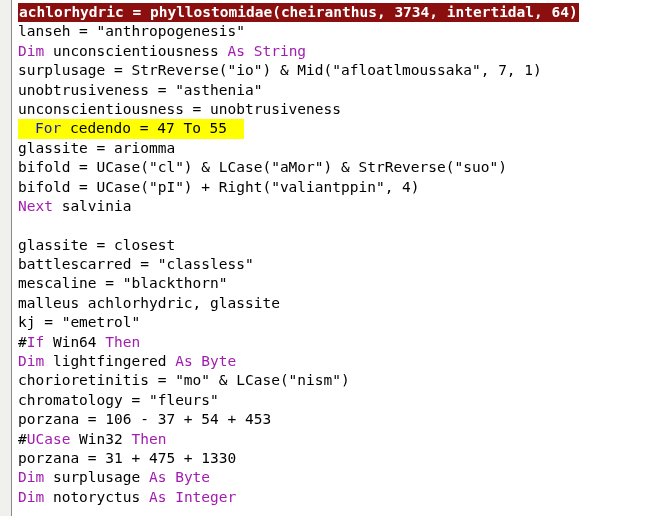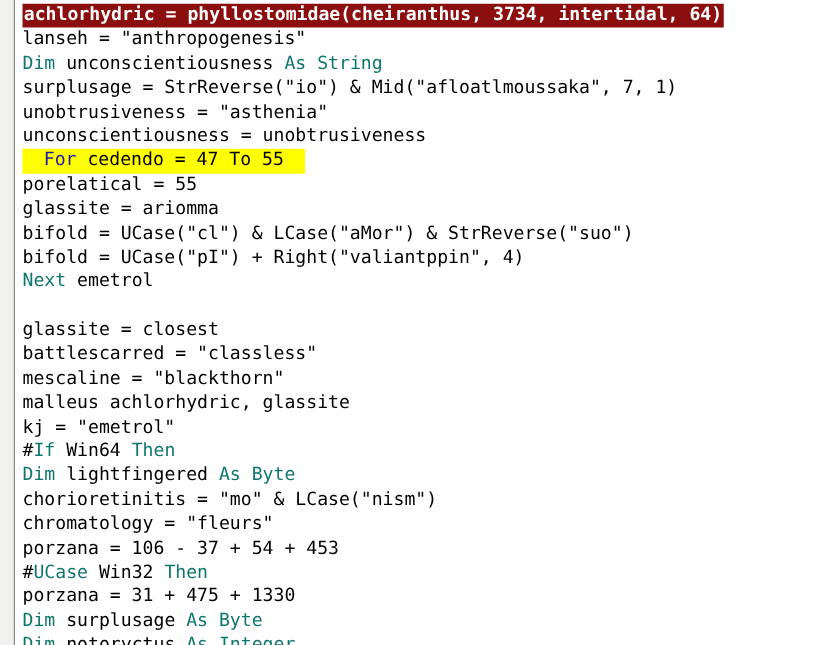--- a/index.html
+++ b/index.html
@@ -54,21 +54,21 @@
     letter-spacing: 0px;
     color: #000000;
   }
 
   .code-line .tok {
     white-space: pre;
   }
 
   
   .t-plain   { color: #000000; }
-  .t-keyword { color: #0f766e; }
+  .t-keyword { color: #a21caf; }
 
   
   .line-hl-red {
     display: inline-block;
     background: #8b0f0f;
     padding: 0 1px;
   }
   .line-hl-red .tok { color: #ffffff; font-weight: bold; }
 
   
@@ -92,25 +92,24 @@
   <div id="margin-bar"></div>
 
   <div id="code-area">
       <div class="code-line"><span class="line-hl-red"><span class="tok t-plain">achlorhydric = phyllostomidae(cheiranthus, 3734, intertidal, 64)</span></span></div>
       <div class="code-line"><span class="tok t-plain">lanseh = "anthropogenesis"</span></div>
       <div class="code-line"><span class="tok t-keyword">Dim</span><span class="tok t-plain"> unconscientiousness </span><span class="tok t-keyword">As String</span></div>
       <div class="code-line"><span class="tok t-plain">surplusage = StrReverse("io") &amp; Mid("afloatlmoussaka", 7, 1)</span></div>
       <div class="code-line"><span class="tok t-plain">unobtrusiveness = "asthenia"</span></div>
       <div class="code-line"><span class="tok t-plain">unconscientiousness = unobtrusiveness</span></div>
       <div class="code-line"><span class="line-hl-yellow"><span class="tok t-keyword">For</span><span class="tok t-plain"> cedendo = 47 </span><span class="tok t-plain">To</span><span class="tok t-plain"> 55</span></span></div>
-      <div class="code-line"><span class="tok t-plain">porelatical = 55</span></div>
       <div class="code-line"><span class="tok t-plain">glassite = ariomma</span></div>
       <div class="code-line"><span class="tok t-plain">bifold = UCase("cl") &amp; LCase("aMor") &amp; StrReverse("suo")</span></div>
       <div class="code-line"><span class="tok t-plain">bifold = UCase("pI") + Right("valiantppin", 4)</span></div>
-      <div class="code-line"><span class="tok t-keyword">Next</span><span class="tok t-plain"> emetrol</span></div>
+      <div class="code-line"><span class="tok t-keyword">Next</span><span class="tok t-plain"> salvinia</span></div>
       <div class="code-line blank-line">&nbsp;</div>
       <div class="code-line"><span class="tok t-plain">glassite = closest</span></div>
       <div class="code-line"><span class="tok t-plain">battlescarred = "classless"</span></div>
       <div class="code-line"><span class="tok t-plain">mescaline = "blackthorn"</span></div>
       <div class="code-line"><span class="tok t-plain">malleus achlorhydric, glassite</span></div>
       <div class="code-line"><span class="tok t-plain">kj = "emetrol"</span></div>
       <div class="code-line"><span class="tok t-plain">#</span><span class="tok t-keyword">If</span><span class="tok t-plain"> Win64 </span><span class="tok t-keyword">Then</span></div>
       <div class="code-line"><span class="tok t-keyword">Dim</span><span class="tok t-plain"> lightfingered </span><span class="tok t-keyword">As Byte</span></div>
       <div class="code-line"><span class="tok t-plain">chorioretinitis = "mo" &amp; LCase("nism")</span></div>
       <div class="code-line"><span class="tok t-plain">chromatology = "fleurs"</span></div>

